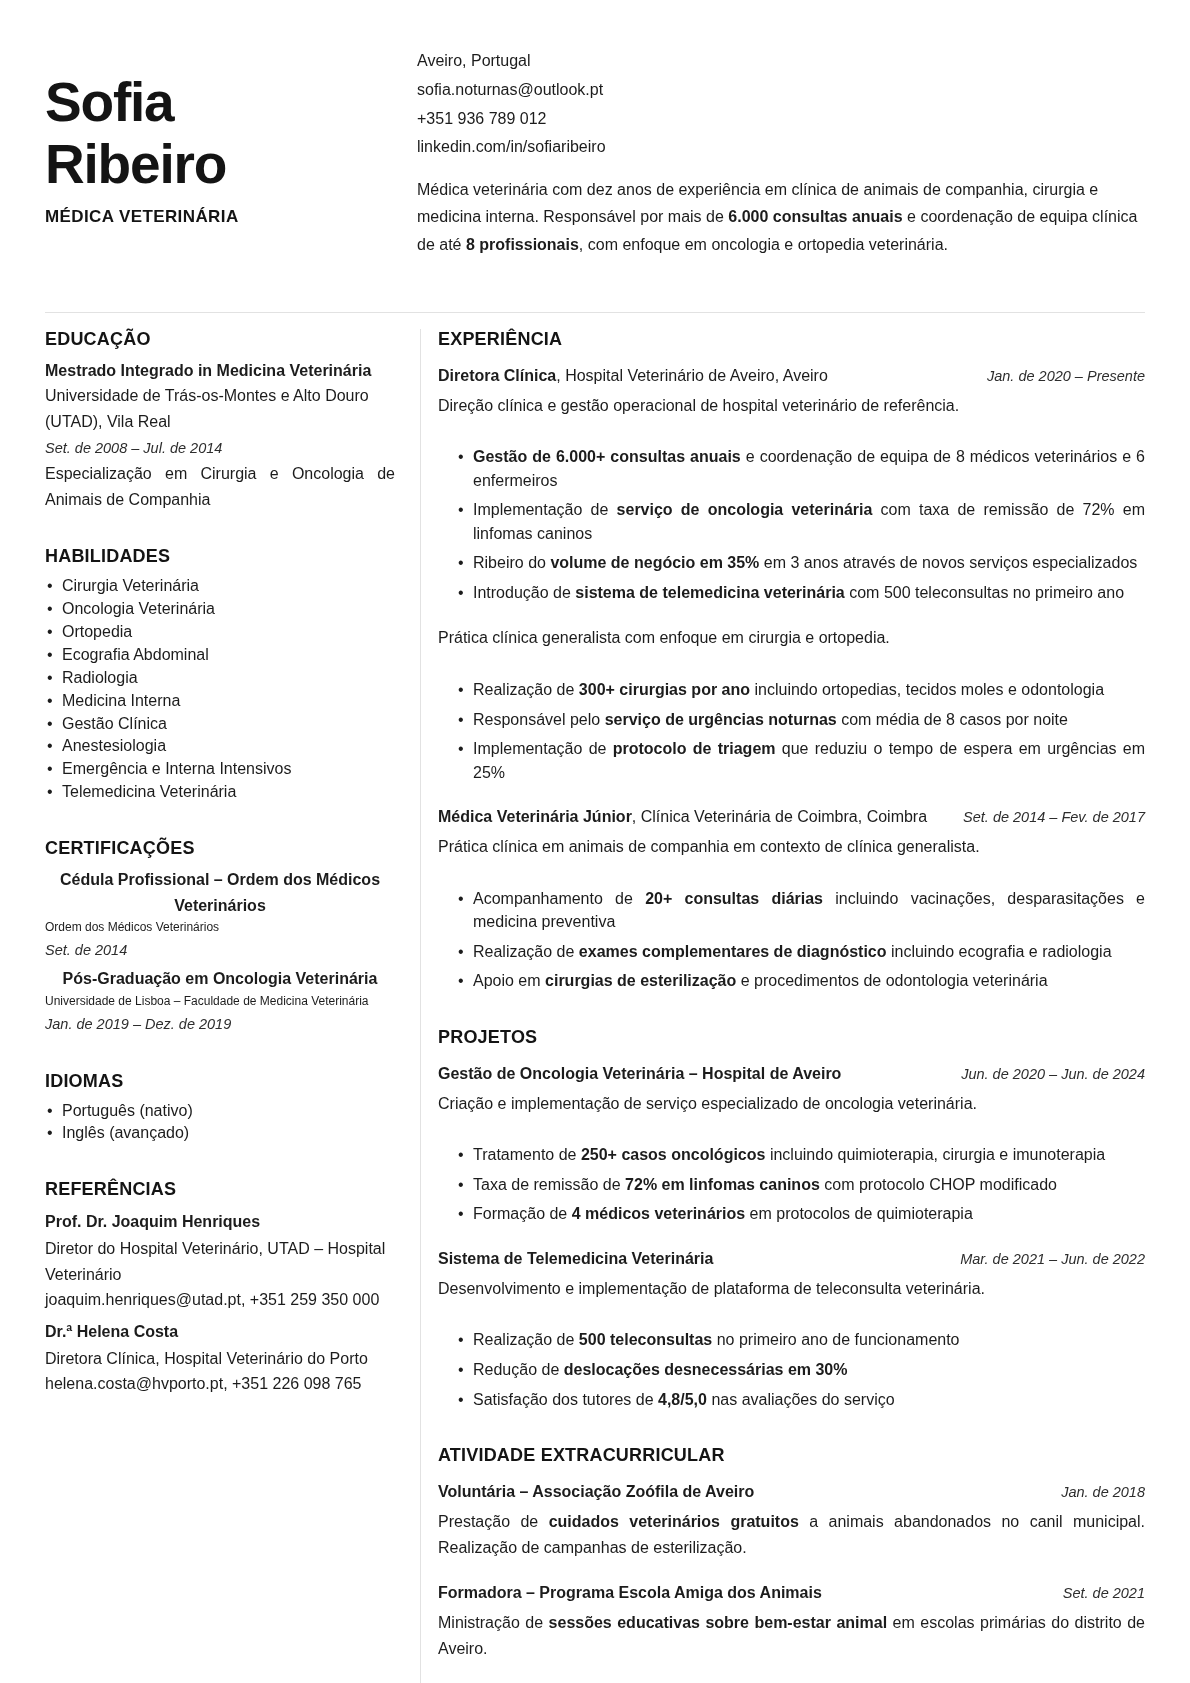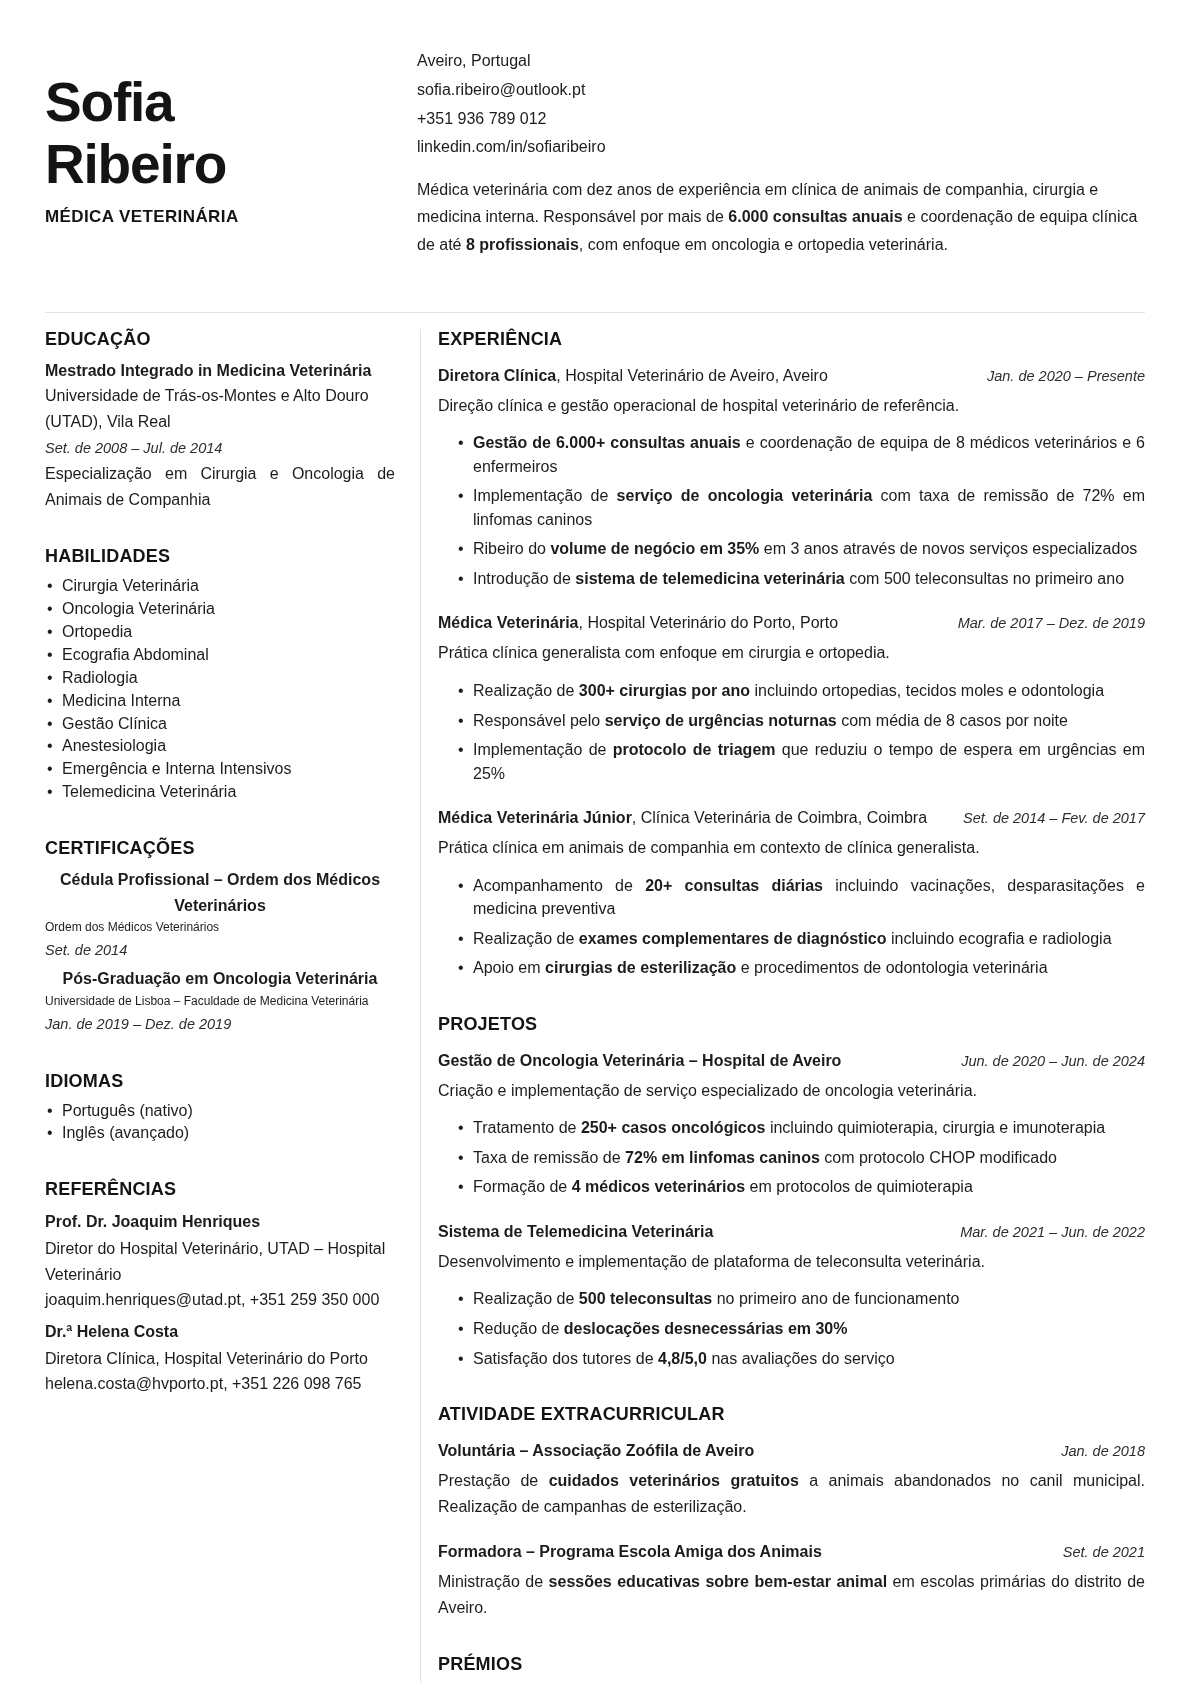--- a/index.html
+++ b/index.html
@@ -55,38 +55,38 @@
   .ref-role { font-size:16px; line-height:1.6; }
   .ref-contact { font-size:16px; line-height:1.65; }
 
   
   .entry { margin-top:21px; }
   .entries > .entry:first-child { margin-top:14px; }
   .entry-head { display:flex; justify-content:space-between; align-items:baseline; font-size:16px; line-height:1.5; }
   .entry-title { min-width:0; }
   .entry-date { flex:0 0 auto; margin-left:18px; font-style:italic; font-size:14.5px; color:#2d2d2d; white-space:nowrap; }
   .entry-desc { margin:5px 0 0 0; font-size:16px; line-height:1.6; text-align:justify; }
-  ul.entry-bullets { list-style:none; margin:13px 0 0 0; padding:0 0 0 20px; }
+  ul.entry-bullets { list-style:none; margin:27px 0 0 0; padding:0 0 0 20px; }
   ul.entry-bullets li { position:relative; padding-left:15px; margin-bottom:6px; font-size:16px; line-height:1.47; text-align:justify; }
   ul.entry-bullets li::before { content:"•"; position:absolute; left:0; }
 </style>
 </head>
 <body>
 
 <div class="page">
 
   <div class="header">
     <div class="header-left">
       <div class="name">Sofia Ribeiro</div>
       <div class="role">MÉDICA VETERINÁRIA</div>
     </div>
     <div class="header-right">
       <div id="contact-block">
           <div class="contact-line">Aveiro, Portugal</div>
-          <div class="contact-line">sofia.ribeiro@outlook.pt</div>
+          <div class="contact-line">sofia.noturnas@outlook.pt</div>
           <div class="contact-line">+351 936 789 012</div>
           <div class="contact-line">linkedin.com/in/sofiaribeiro</div>
         </div>
       <p class="summary"><span>Médica veterinária com dez anos de experiência em clínica de animais de companhia, cirurgia e medicina interna. Responsável por mais de </span><span class="b">6.000 consultas anuais</span><span> e coordenação de equipa clínica de até </span><span class="b">8 profissionais</span><span>, com enfoque em oncologia e ortopedia veterinária.</span></p>
     </div>
   </div>
 
   <hr class="rule">
 
   <div class="columns">
@@ -171,24 +171,20 @@
               </div>
               <p class="entry-desc"><span>Direção clínica e gestão operacional de hospital veterinário de referência.</span></p>
               <ul class="entry-bullets">
                 <li><span class="b">Gestão de 6.000+ consultas anuais</span><span> e coordenação de equipa de 8 médicos veterinários e 6 enfermeiros</span></li>
                 <li><span>Implementação de </span><span class="b">serviço de oncologia veterinária</span><span> com taxa de remissão de 72% em linfomas caninos</span></li>
                 <li><span>Ribeiro do </span><span class="b">volume de negócio em 35%</span><span> em 3 anos através de novos serviços especializados</span></li>
                 <li><span>Introdução de </span><span class="b">sistema de telemedicina veterinária</span><span> com 500 teleconsultas no primeiro ano</span></li>
               </ul>
             </div>
             <div class="entry">
-              <div class="entry-head">
-                <span class="entry-title"><span class="b">Médica Veterinária</span><span>, Hospital Veterinário do Porto, Porto</span></span>
-                <span class="entry-date">Mar. de 2017 – Dez. de 2019</span>
-              </div>
               <p class="entry-desc"><span>Prática clínica generalista com enfoque em cirurgia e ortopedia.</span></p>
               <ul class="entry-bullets">
                 <li><span>Realização de </span><span class="b">300+ cirurgias por ano</span><span> incluindo ortopedias, tecidos moles e odontologia</span></li>
                 <li><span>Responsável pelo </span><span class="b">serviço de urgências noturnas</span><span> com média de 8 casos por noite</span></li>
                 <li><span>Implementação de </span><span class="b">protocolo de triagem</span><span> que reduziu o tempo de espera em urgências em 25%</span></li>
               </ul>
             </div>
             <div class="entry">
               <div class="entry-head">
                 <span class="entry-title"><span class="b">Médica Veterinária Júnior</span><span>, Clínica Veterinária de Coimbra, Coimbra</span></span>

